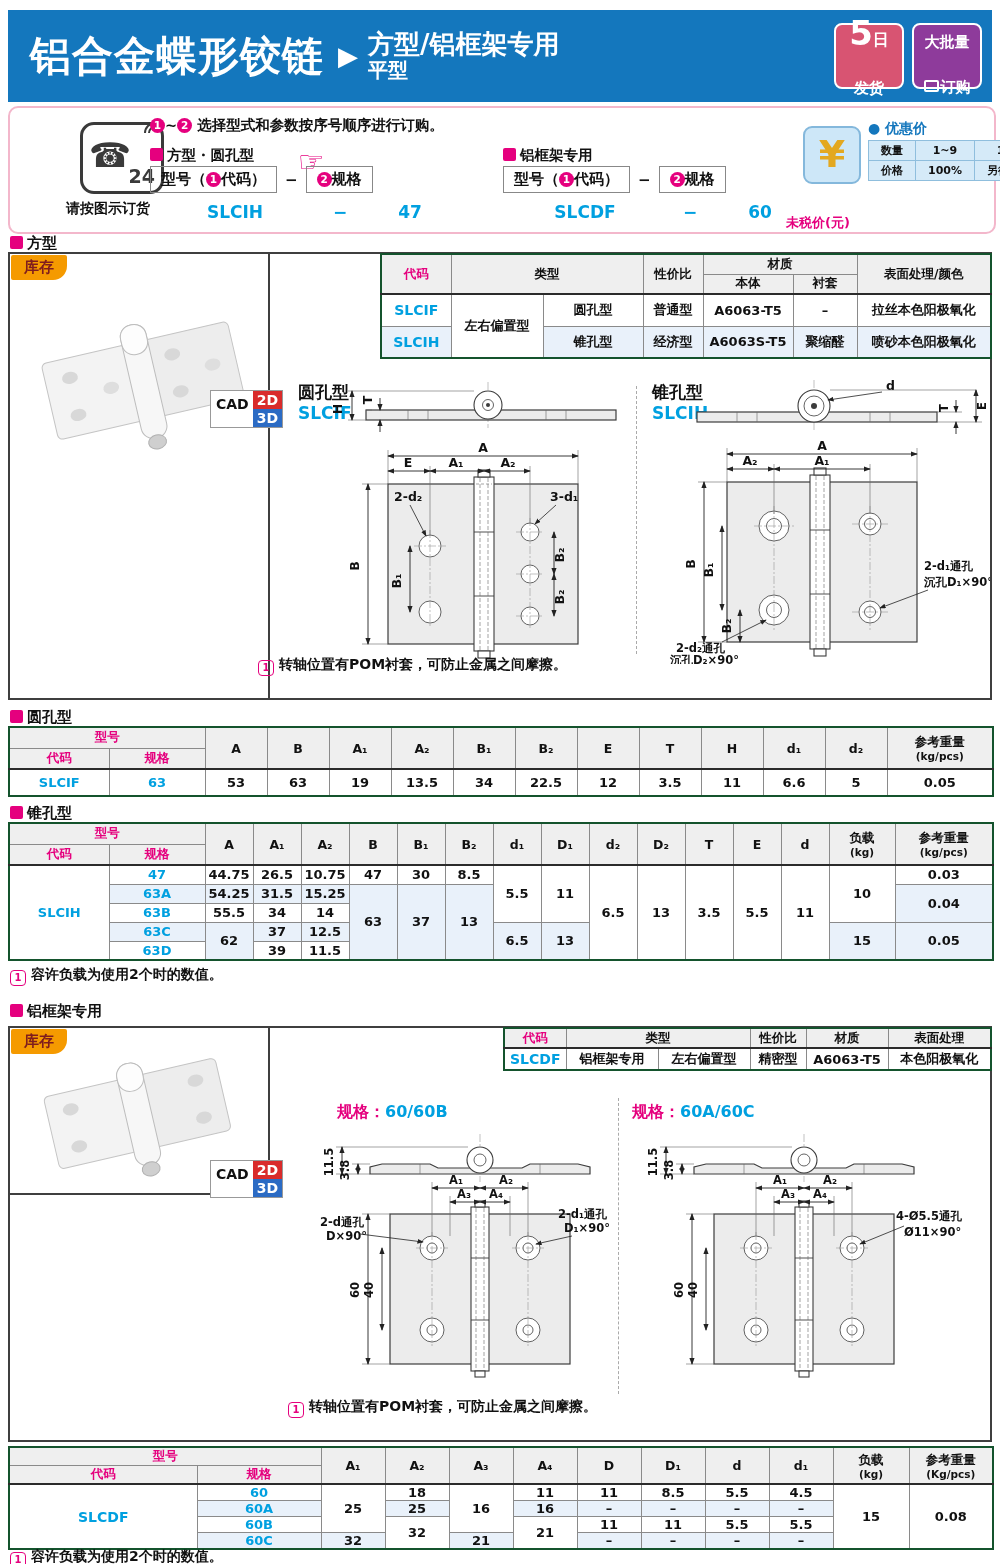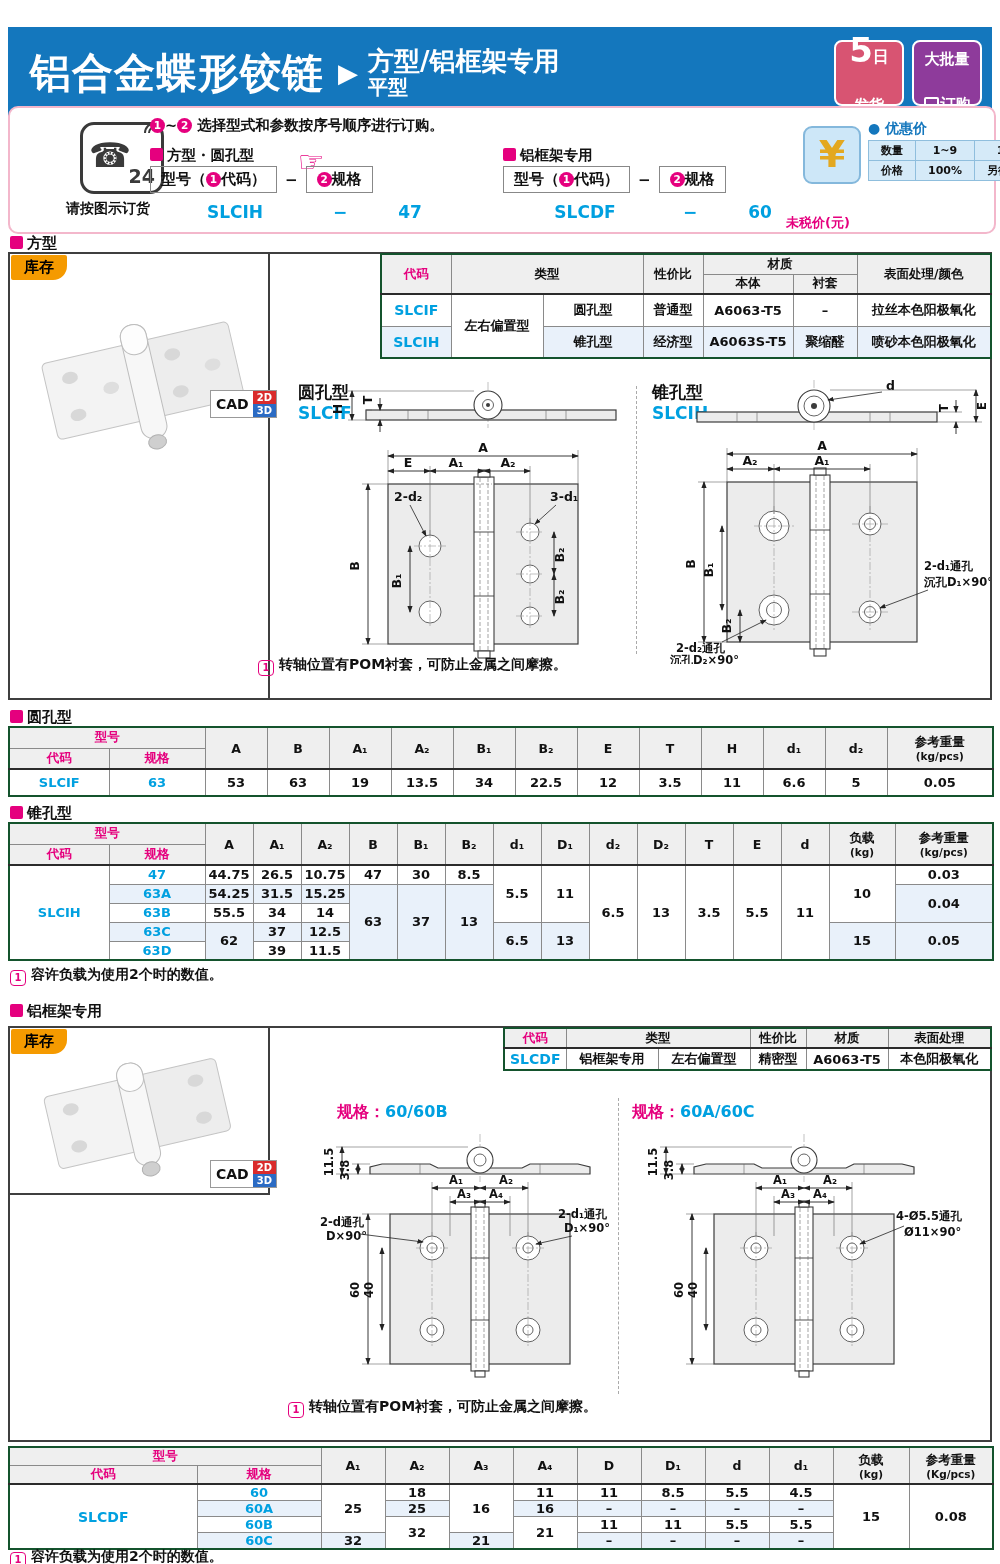--- a/index.html
+++ b/index.html
@@ -3,21 +3,21 @@
 <meta charset="utf-8">
 <style>
   html,body{margin:0;padding:0;background:#fff;}
   .page{position:relative;width:1000px;height:1564px;background:#fff;overflow:hidden;
         font-family:"DejaVu Sans","Liberation Sans",sans-serif;color:#111;}
   .abs{position:absolute;}
   .b{font-weight:bold;}
   .pink{color:#e5007e;}
   .blue{color:#00a0e0;}
   
-  .hdr{left:8px;top:27px;width:984px;height:92px;background:#1477bd;display:flex;align-items:center;}
+  .hdr{left:8px;top:10px;width:984px;height:92px;background:#1477bd;display:flex;align-items:center;}
   .hdr-title{color:#fff;font-size:41px;font-weight:bold;letter-spacing:1px;margin-left:22px;white-space:nowrap;}
   .hdr-arrow{color:#fff;font-size:26px;margin:0 10px 0 14px;}
   .hdr-sub{color:#fff;line-height:1.15;}
   .hdr-sub .s1{font-size:26px;font-weight:bold;}
   .hdr-sub .s2{font-size:20px;font-weight:bold;}
   .badge{width:66px;height:62px;border:2px solid #fff;border-radius:8px;color:#fff;text-align:center;
          display:flex;flex-direction:column;justify-content:center;line-height:1.1;gap:28px;}
   .badge.ship{background:#d85472;margin-left:auto;margin-right:8px;}
   .badge.bulk{background:#8e3b9b;margin-right:10px;}
   .ship .n{font-size:34px;font-weight:bold;}
@@ -44,28 +44,28 @@
   .yen{left:793px;top:18px;width:54px;height:54px;background:#cde7f8;border:2px solid #84b8dc;border-radius:9px;
        color:#e3a820;font-size:38px;font-weight:bold;text-align:center;line-height:52px;}
   .tax{left:776px;top:82px;font-size:13px;font-weight:bold;color:#e5007e;margin-top:24px;}
   .promo-t{left:858px;top:12px;font-size:14px;font-weight:bold;color:#1477bd;}
   .promo{left:858px;top:32px;border-collapse:collapse;}
   .promo td{border:1px solid #8fbedd;background:#d5eaf8;font-size:11px;font-weight:bold;
             padding:2px 12px;text-align:center;white-space:nowrap;}
   
   .sechead{font-size:15px;font-weight:bold;}
   .secbox{border:2px solid #3f3f3f;background:#fff;}
-  .stock{left:1px;top:1px;width:56px;height:25px;background:#f59a00;color:#000000;font-size:15px;font-weight:bold;
+  .stock{left:1px;top:1px;width:56px;height:25px;background:#f59a00;color:#7f1d1d;font-size:15px;font-weight:bold;
          text-align:center;line-height:25px;border-radius:2px 2px 14px 2px;}
   .vline{background:#3f3f3f;width:2px;}
   .hline{background:#3f3f3f;height:2px;}
   .cadb{display:flex;align-items:stretch;border:1.5px solid #999;background:#fff;}
   .cadb .c1{font-size:14px;font-weight:bold;padding:5px 4px 0 5px;color:#111;}
   .cadb .c2{display:flex;flex-direction:column;}
-  .cadb .c2 span{font-size:10px;font-weight:bold;color:#fff;padding:1px 4px;text-align:center;}
+  .cadb .c2 span{font-size:14px;font-weight:bold;color:#fff;padding:1px 4px;text-align:center;}
   .cad2{background:#d92b2b;} .cad3{background:#2b6bc4;}
   .dash-sep{border-left:1.5px dashed #aaa;}
   .dlabel{font-size:17px;font-weight:bold;line-height:1.25;}
   .speclabel{font-size:16px;font-weight:bold;}
   .note{font-size:14px;font-weight:bold;}
   .note-ico{display:inline-block;width:14px;height:14px;border:1.5px solid #e5007e;border-radius:4px;color:#e5007e;
             font-size:10px;font-weight:bold;text-align:center;line-height:13px;margin-right:5px;vertical-align:-2px;}
   
   table.t{border-collapse:collapse;table-layout:fixed;}
   table.t th,table.t td{border:1px solid #8a8a8a;text-align:center;padding:0;overflow:hidden;white-space:nowrap;}

